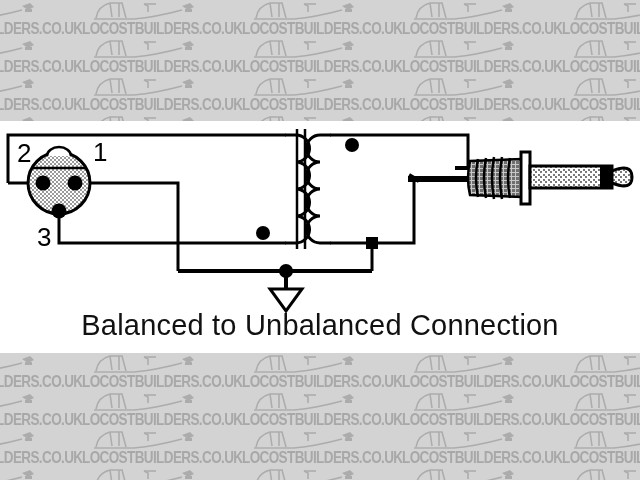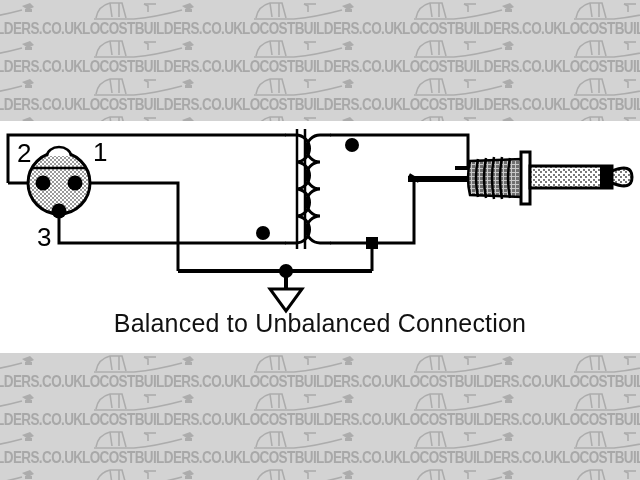--- a/index.html
+++ b/index.html
@@ -68,21 +68,21 @@
     background: #ffffff;
   }
   #svg-wires { position: absolute; left:0; top:0; }
   .caption {
     position: absolute;
     left: 0;
     top: 188px;
     width: 640px;
     text-align: center;
     font-family: "Liberation Sans", sans-serif;
-    font-size: 25px;
+    font-size: 29px;
     color: #111;
     letter-spacing: 0.2px;
   }
   .pin-label {
     position: absolute;
     font-family: "Liberation Sans", sans-serif;
     font-size: 26px;
     color: #000;
     font-weight: normal;
   }

